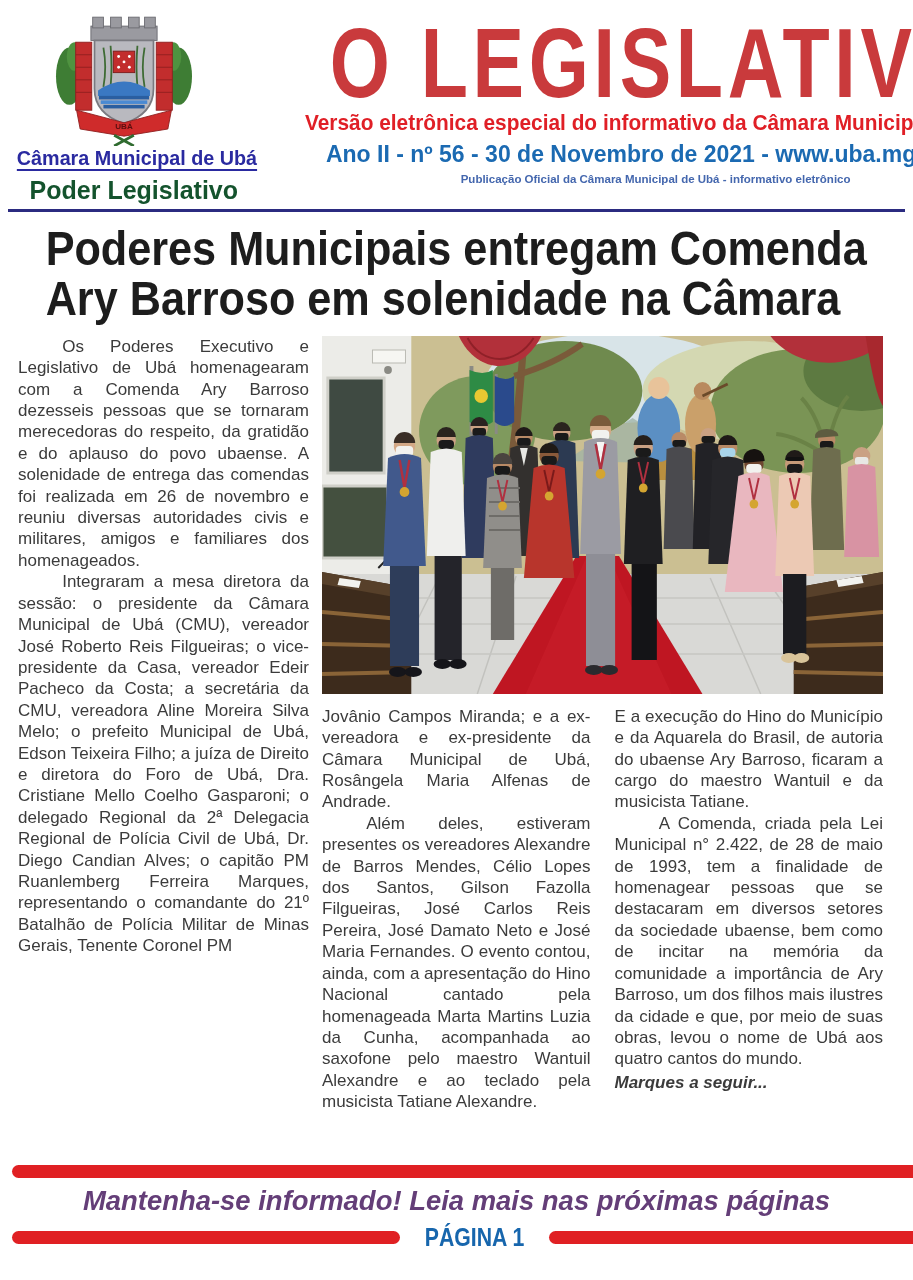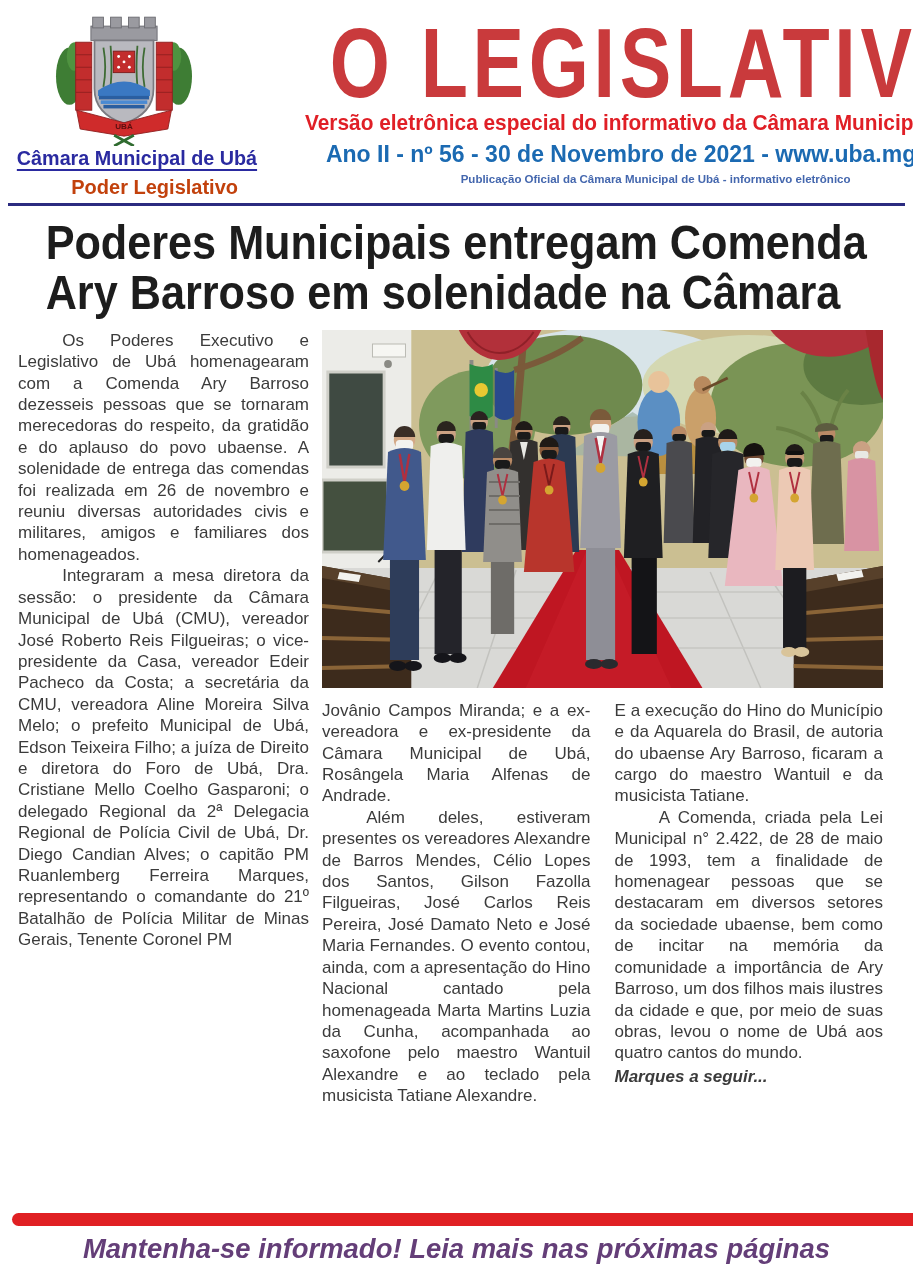--- a/index.html
+++ b/index.html
@@ -6,21 +6,21 @@
   .page{position:relative;width:913px;height:1280px;background:#fff;overflow:hidden;
         font-family:"Liberation Sans",sans-serif;}
 
   
   .masthead{display:flex;padding:8px 8px 0 10px;}
   .logo-block{width:228px;text-align:right;flex:0 0 228px;}
   .coat{display:block;margin:2px auto 0;}
   .org-name{color:#2a2aa0;font-weight:bold;font-size:21px;white-space:nowrap;
             text-decoration:underline;text-decoration-thickness:2px;text-underline-offset:4px;
             transform:scaleX(.94);transform-origin:center;}
-  .org-subtitle{color:#c2410c;font-weight:bold;font-size:20px;margin-top:6px;}
+  .org-subtitle{color:#14532d;font-weight:bold;font-size:25px;margin-top:6px;}
   .masthead-right{flex:1;text-align:center;padding-top:6px;}
   .paper-title{color:#c93a3c;font-weight:bold;font-size:99px;line-height:.98;
                display:inline-block;white-space:nowrap;letter-spacing:6px;
                transform:scaleX(.78);transform-origin:center;}
   .paper-subtitle{color:#e01f26;font-weight:bold;font-size:21.5px;margin-top:0px;
                   transform:scaleX(.97);transform-origin:center;}
   .edition-line{color:#1b6ab2;font-weight:bold;font-size:23px;margin-top:5px;}
   .publication-line{color:#4467ae;font-weight:bold;font-size:11.5px;margin-top:5px;}
   .masthead-divider{height:3px;background:#2b2b80;margin:4px 8px 0 8px;}
 
@@ -35,21 +35,21 @@
   .right-wrap{flex:1;min-width:0;}
   svg.photo{width:100%;height:358px;display:block;background:#efefec;}
   .two-cols{display:flex;gap:24px;margin-top:12px;}
   .two-cols .col{flex:1;min-width:0;}
   .content p{margin:0;font-size:17px;line-height:1.26;color:#3b3b3b;text-align:justify;
              hyphens:auto;}
   .content p.indent{text-indent:2.6em;}
   .continua{text-align:right;font-weight:bold;font-style:italic;margin-top:2px !important;}
 
   
-  footer{position:absolute;left:0;right:0;bottom:9px;}
+  footer{position:absolute;left:0;right:0;bottom:28px;}
   .bar{height:13px;background:#e02023;}
   .bar-top{margin-left:12px;border-radius:8px 0 0 8px;}
   .footer-msg{text-align:center;color:#643e78;font-size:28px;font-weight:bold;font-style:italic;
               margin:7px 0 6px;transform:scaleX(.98);transform-origin:center;}
   .footer-bottom{display:flex;align-items:center;gap:16px;}
   .bar-left{flex:0 0 388px;margin-left:12px;border-radius:8px;}
   .bar-right{flex:1;border-radius:8px 0 0 8px;}
   .page-label{color:#1766ad;font-weight:bold;font-size:25px;white-space:nowrap;
               transform:scaleX(.85);transform-origin:center;}
 </style>
@@ -287,15 +287,20 @@
             <p class="continua">Marques a seguir...</p>
           </div>
         </div>
       </div>
     </div>
   </main>
 
   <footer>
     <div class="bar bar-top"></div>
     <div class="footer-msg">Mantenha-se informado! Leia mais nas próximas páginas</div>
+    <div class="footer-bottom">
+      <div class="bar bar-left"></div>
+      <div class="page-label">PÁGINA 1</div>
+      <div class="bar bar-right"></div>
+    </div>
   </footer>
 
 </div>
 
 </body></html>

